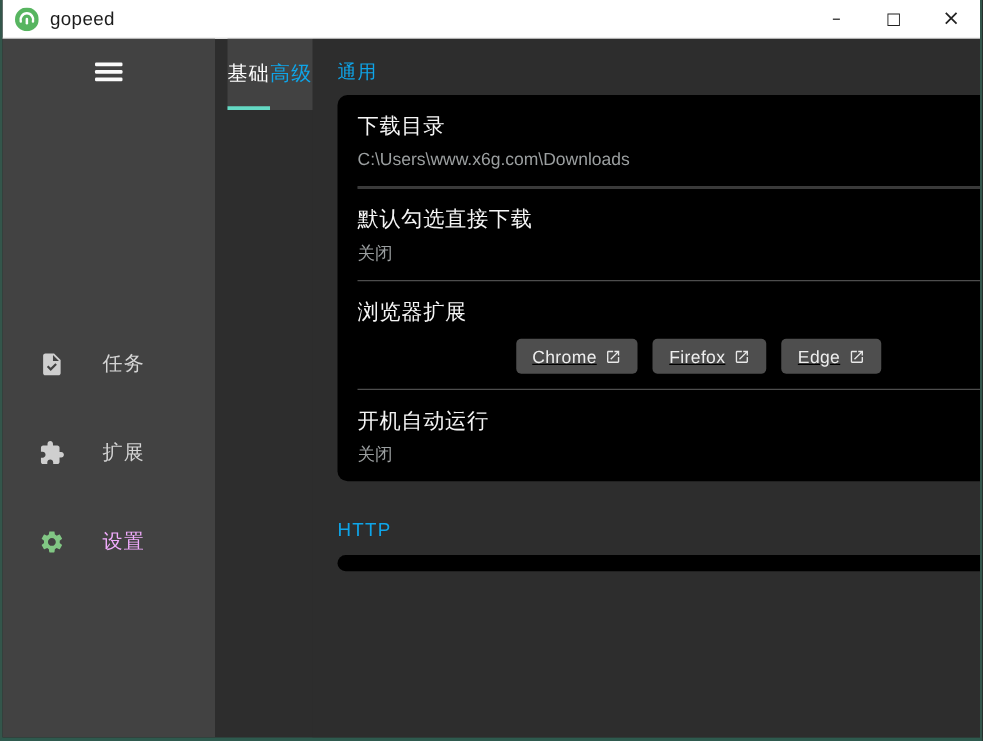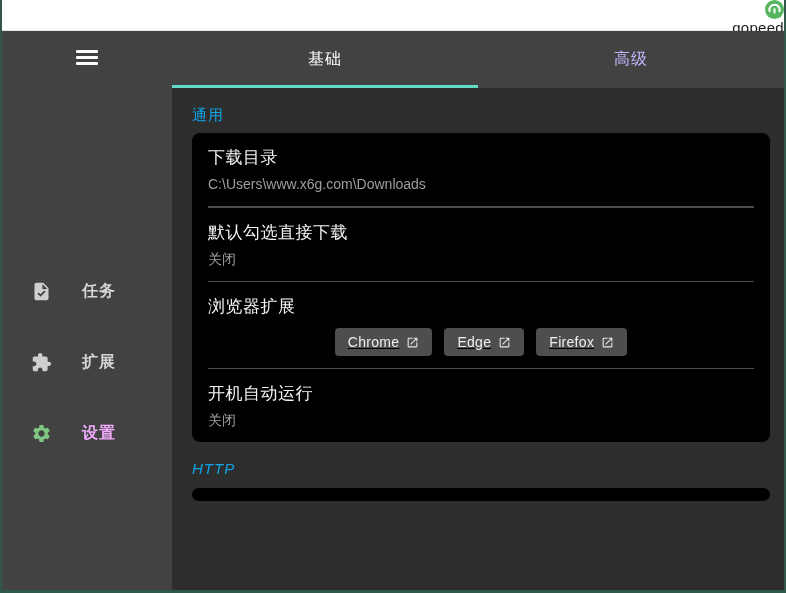--- a/index.html
+++ b/index.html
@@ -7,22 +7,22 @@
   body { font-family:"Liberation Sans","DejaVu Sans",sans-serif; }
 
   .window{
     position:relative; width:786px; height:593px; overflow:hidden;
     background:#2d2d2d;
     border-left:2px solid #33564b; border-right:2px solid #33564b; border-bottom:3px solid #2e5a4e;
   }
 
   
   .titlebar{
-    height:31px; background:#ffffff; display:flex; align-items:flex-end;
-    padding-left:10px; border-bottom:1px solid #e6e6e6;flex-direction:column;
+    height:31px; background:#ffffff; display:flex; align-items:center;
+    padding-left:10px; border-bottom:1px solid #e6e6e6;
   }
   .logo{ width:19px; height:19px; flex:0 0 auto; }
   .app-title{ margin-left:9px; font-size:15px; color:#1c1c1c; letter-spacing:.3px; }
   .win-controls{ margin-left:auto; display:flex; height:100%; }
   .win-btn{
     width:46px; height:100%; display:flex; align-items:center; justify-content:center;
     font-size:14px; color:#222; background:transparent; border:0; cursor:pointer;
     font-family:"DejaVu Sans",sans-serif;
   }
   .win-btn.max{ font-size:13px; }
@@ -38,38 +38,38 @@
     gap:3px; align-items:center; background:transparent; border:0; cursor:pointer;
   }
   .hamburger span{ display:block; width:22px; height:3px; background:#fafafa; border-radius:1px; }
 
   .nav{ position:absolute; top:239px; left:0; right:0; }
   .nav-item{
     height:42px; margin-bottom:29px; display:flex; align-items:center;
     padding-left:29px; gap:30px; cursor:pointer;
   }
   .nav-item .nav-icon{ width:21px; height:21px; display:block; }
-  .nav-item .nav-label{ font-size:16px; color:#d4d4d4; letter-spacing:1px;font-weight:bold; }
+  .nav-item .nav-label{ font-size:16px; color:#d4d4d4; letter-spacing:1px; }
   .nav-item.active .nav-label{ color:#f0abfc; }
 
-  .main{ flex:1; display:flex; flex-direction:column; min-width:0; }
+  .main{ flex:1; display:flex; flex-direction:row; min-width:0;padding-left:10px; }
 
   
   .tabbar{ height:57px; background:#424242; display:flex; position:relative; flex:0 0 auto; }
   .tab{
     flex:1; display:flex; align-items:center; justify-content:center;
-    font-size:16px; color:#c4b5fd; letter-spacing:1px; cursor:pointer; background:transparent; border:0;
+    font-size:16px; color:#0ea5e9; letter-spacing:1px; cursor:pointer; background:transparent; border:0;
   }
   .tab.active{ color:#ffffff; }
   .tab-indicator{ position:absolute; left:0; bottom:0; width:50%; height:3px; background:#64d9c4; }
 
   
   .content{ flex:1; background:#2d2d2d; padding:17px 18px 0 20px; overflow:hidden; }
   .section-label{ font-size:15px; color:#0ea5e9; letter-spacing:1px; line-height:20px; }
-  .section-label.http{ margin-top:17px;font-style:italic; }
+  .section-label.http{ margin-top:30px; }
 
   .card{ margin-top:8px; background:#000000; border-radius:8px; width:578px;text-decoration:underline; }
   .card.partial{ margin-top:9px; height:13px; }
 
   .row{ padding:13px 16px 12px 16px; cursor:pointer; }
   .row-title{ font-size:17px; color:#f5f5f5; line-height:24px; letter-spacing:.5px; }
   .row-sub{ font-size:14px; color:#9b9fa0; line-height:20px; margin-top:4px; }
   .divider{ height:1px; background:#4d4d4d; margin:0 16px; }
 
   .btn-row{ display:flex; gap:12px; margin-top:9px;justify-content:center; }
@@ -161,31 +161,31 @@
           <div class="row">
             <div class="row-title">浏览器扩展</div>
             <div class="btn-row">
               <button class="ext-btn">
                 <span>Chrome</span>
                 <svg viewBox="0 0 24 24">
                     <path fill="#e8e8e8" d="M19 19H5V5h7V3H5c-1.11 0-2 .9-2 2v14c0 1.1.89 2 2 2h14c1.1 0 2-.9 2-2v-7h-2v7zM14 3v2h3.59l-9.83 9.83 1.41 1.41L19 6.41V10h2V3h-7z"></path>
                   </svg>
               </button>
               <button class="ext-btn">
+                <span>Firefox</span>
+                <svg viewBox="0 0 24 24">
+                    <path fill="#e8e8e8" d="M19 19H5V5h7V3H5c-1.11 0-2 .9-2 2v14c0 1.1.89 2 2 2h14c1.1 0 2-.9 2-2v-7h-2v7zM14 3v2h3.59l-9.83 9.83 1.41 1.41L19 6.41V10h2V3h-7z"></path>
+                  </svg>
+              </button>
+              <button class="ext-btn">
                 <span>Edge</span>
                 <svg viewBox="0 0 24 24">
                     <path fill="#e8e8e8" d="M19 19H5V5h7V3H5c-1.11 0-2 .9-2 2v14c0 1.1.89 2 2 2h14c1.1 0 2-.9 2-2v-7h-2v7zM14 3v2h3.59l-9.83 9.83 1.41 1.41L19 6.41V10h2V3h-7z"></path>
                   </svg>
               </button>
-              <button class="ext-btn">
-                <span>Firefox</span>
-                <svg viewBox="0 0 24 24">
-                    <path fill="#e8e8e8" d="M19 19H5V5h7V3H5c-1.11 0-2 .9-2 2v14c0 1.1.89 2 2 2h14c1.1 0 2-.9 2-2v-7h-2v7zM14 3v2h3.59l-9.83 9.83 1.41 1.41L19 6.41V10h2V3h-7z"></path>
-                  </svg>
-              </button>
             </div>
           </div>
           <div class="divider"></div>
 
           <div class="row">
             <div class="row-title">开机自动运行</div>
             <div class="row-sub">关闭</div>
           </div>
         </div>
 

